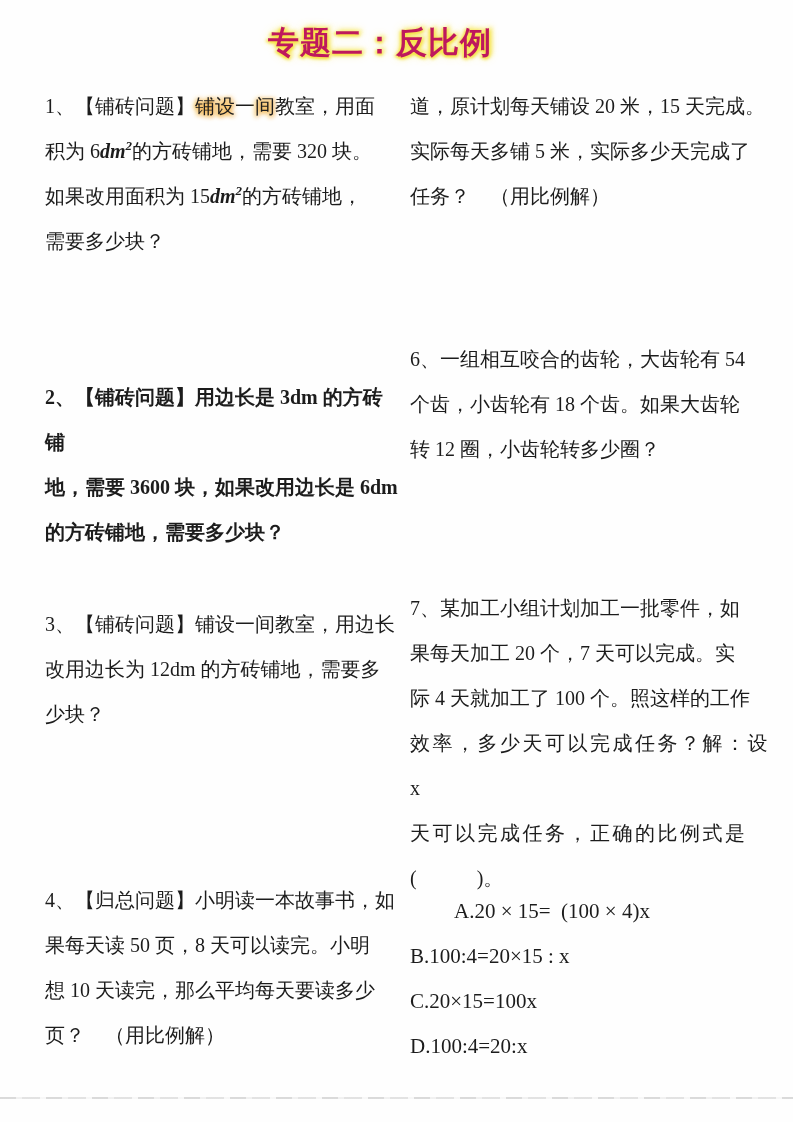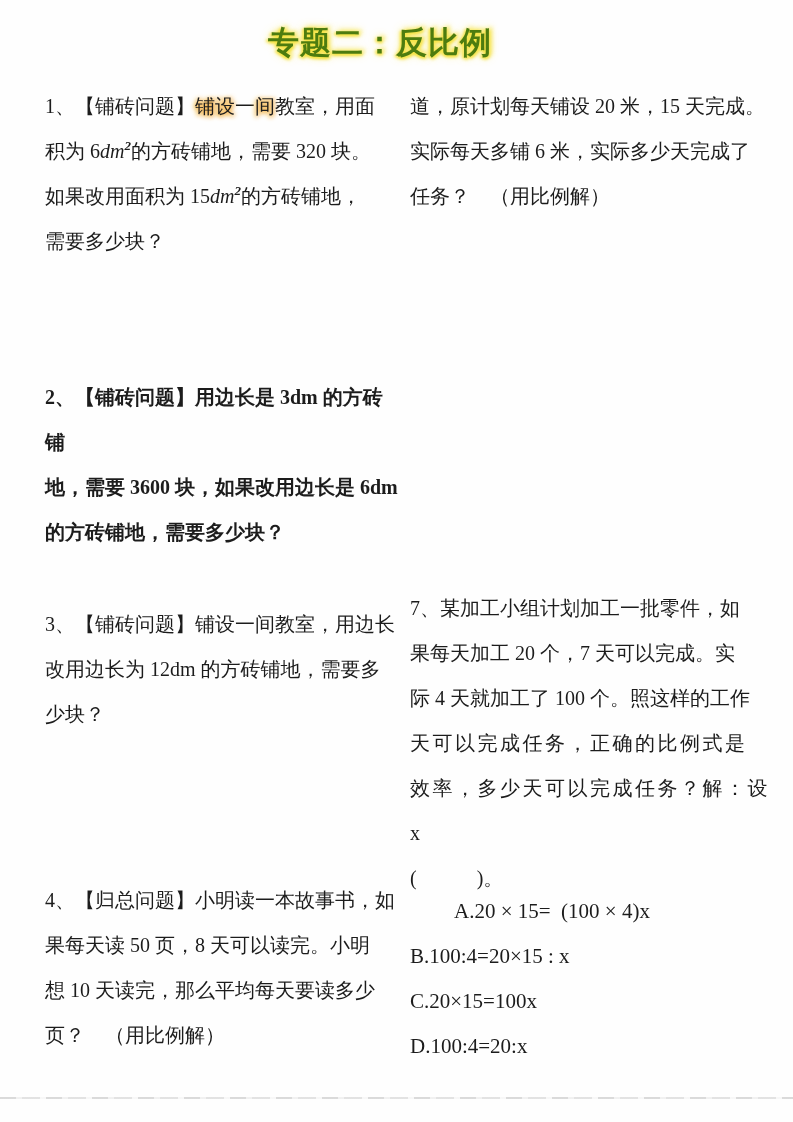--- a/index.html
+++ b/index.html
@@ -20,21 +20,21 @@
     position: absolute;
     top: 22px;
     left: 0;
     width: 760px;
     text-align: center;
     font-family: "Liberation Sans", "DejaVu Sans", sans-serif;
     font-weight: 700;
     font-size: 31px;
     line-height: 42px;
     letter-spacing: 1px;
-    color: #4d7c0f;
+    color: #be185d;
   }
   .title .title-text {
     text-shadow:
       1px 2px 3px rgba(246,227,64,0.95),
       -2px 1px 3px rgba(246,227,64,0.90),
       3px -1px 4px rgba(246,227,64,0.80),
       0 0 9px  rgba(246,227,64,0.70);
   }
   .problem {
     position: absolute;
@@ -52,21 +52,21 @@
   #p6 { left: 410px; top: 337px; width: 372px; }
   #p7 { left: 410px; top: 586px; width: 372px; }
   .hl {
     text-shadow:
       0 2px 4px rgba(244,170,60,0.95),
       2px 0 4px rgba(244,170,60,0.85),
       -2px 1px 4px rgba(246,200,70,0.85);
   }
   .math {
     font-style: italic;
-    font-weight: 400;
+    font-weight: 700;
   }
   .sup {
     font-style: italic;
     font-weight: 600;
     font-size: 13px;
     vertical-align: super;
     line-height: 0;
   }
   .spread { letter-spacing: 2.5px; }
   .option { font-size: 21px; }
@@ -113,29 +113,34 @@
       <div class="line"><span>少块？</span></div>
     </div>
   <div class="problem" id="p4">
       <div class="line"><span>4、【归总问题】小明读一本故事书，如</span></div>
       <div class="line"><span>果每天读 50 页，8 天可以读完。小明</span></div>
       <div class="line"><span>想 10 天读完，那么平均每天要读多少</span></div>
       <div class="line"><span>页？　（用比例解）</span></div>
     </div>
   <div class="problem" id="p5">
       <div class="line"><span>道，原计划每天铺设 20 米，15 天完成。</span></div>
-      <div class="line"><span>实际每天多铺 6 米，实际多少天完成了</span></div>
+      <div class="line"><span>实际每天多铺 5 米，实际多少天完成了</span></div>
       <div class="line"><span>任务？　（用比例解）</span></div>
+    </div>
+  <div class="problem" id="p6">
+      <div class="line"><span>6、一组相互咬合的齿轮，大齿轮有 54</span></div>
+      <div class="line"><span>个齿，小齿轮有 18 个齿。如果大齿轮</span></div>
+      <div class="line"><span>转 12 圈，小齿轮转多少圈？</span></div>
     </div>
   <div class="problem" id="p7">
       <div class="line"><span>7、某加工小组计划加工一批零件，如</span></div>
       <div class="line"><span>果每天加工 20 个，7 天可以完成。实</span></div>
       <div class="line"><span>际 4 天就加工了 100 个。照这样的工作</span></div>
+      <div class="line"><span class="spread">效率，多少天可以完成任务？解：设 x</span></div>
       <div class="line"><span class="spread">天可以完成任务，正确的比例式是</span></div>
-      <div class="line"><span class="spread">效率，多少天可以完成任务？解：设 x</span></div>
       <div class="line"><span>(　　　)。</span></div>
       <div class="line option options-start">A.20 × 15=  (100 × 4)x</div>
       <div class="line option">B.100:4=20×15 : x</div>
       <div class="line option">C.20×15=100x</div>
       <div class="line option">D.100:4=20:x</div>
     </div>
 
   <div class="page-edge"></div>
 
 </div>

